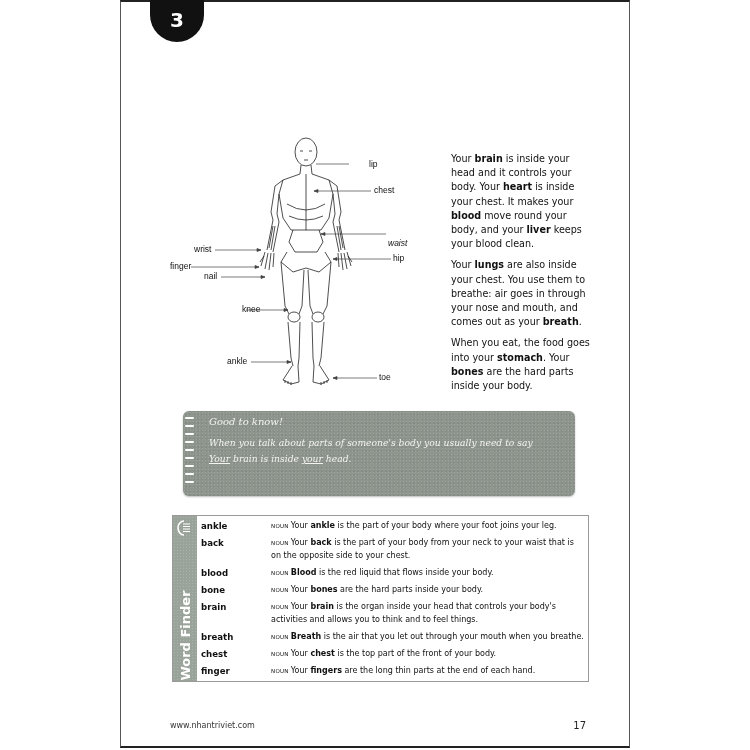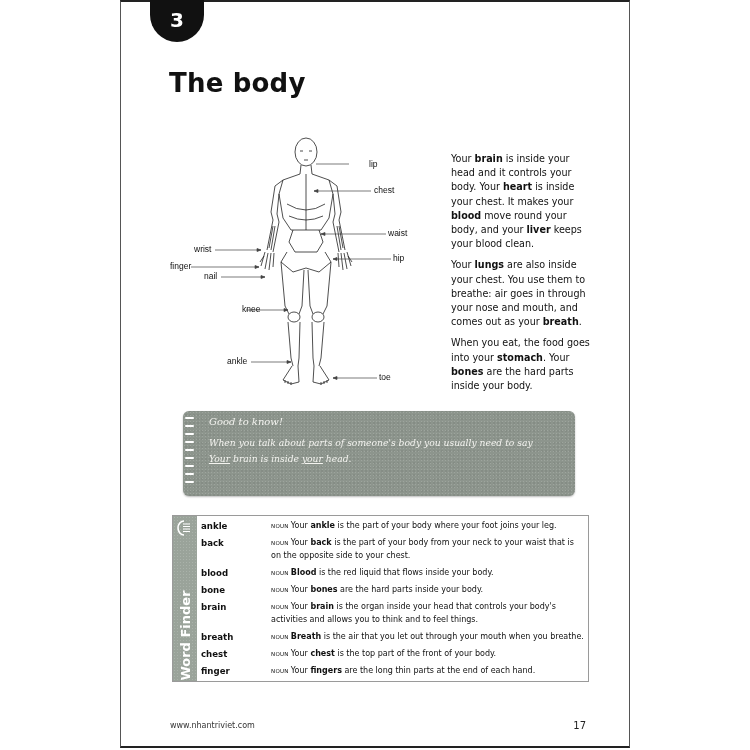--- a/index.html
+++ b/index.html
@@ -37,21 +37,20 @@
 </style>
 </head>
 <body>
 
 <div class="page">
 
   <div class="chapter-badge">
     <span>3</span>
   </div>
 
-  <div class="page-title">The body</div>
 
   <div class="diagram">
     <svg width="270" height="258" viewBox="0 0 270 258">
       <g fill="none" stroke="#222" stroke-width="0.8">
 
         <ellipse cx="145" cy="18" rx="11" ry="14"></ellipse>
         <path d="M139 17 l3 0 M148 17 l3 0 M143 26 l4 0"></path>
 
         <path d="M140 31 L139 40 M150 31 L151 40"></path>
 
@@ -104,21 +103,21 @@
         <line x1="60" y1="143" x2="104" y2="143"></line>
           <polygon points="104,143 100,141.5 100,144.5"></polygon>
         <line x1="85" y1="176" x2="127" y2="176"></line>
           <polygon points="127,176 123,174.5 123,177.5"></polygon>
         <line x1="90" y1="228" x2="130" y2="228"></line>
           <polygon points="130,228 126,226.5 126,229.5"></polygon>
       </g>
     </svg>
     <span class="lbl" style="left:208px;top:25px;">lip</span>
     <span class="lbl" style="left:213px;top:51px;">chest</span>
-    <span class="lbl" style="left:227px;top:94px;">waist</span>
+    <span class="lbl" style="left:227px;top:104px;font-style:italic;">waist</span>
     <span class="lbl" style="left:232px;top:119px;">hip</span>
     <span class="lbl" style="left:218px;top:238px;">toe</span>
     <span class="lbl" style="left:33px;top:110px;">wrist</span>
     <span class="lbl" style="left:9px;top:127px;">finger</span>
     <span class="lbl" style="left:43px;top:137px;">nail</span>
     <span class="lbl" style="left:65px;top:170px;padding-left:16px;">knee</span>
     <span class="lbl" style="left:66px;top:222px;">ankle</span>
   </div>
 
   <div class="intro">

